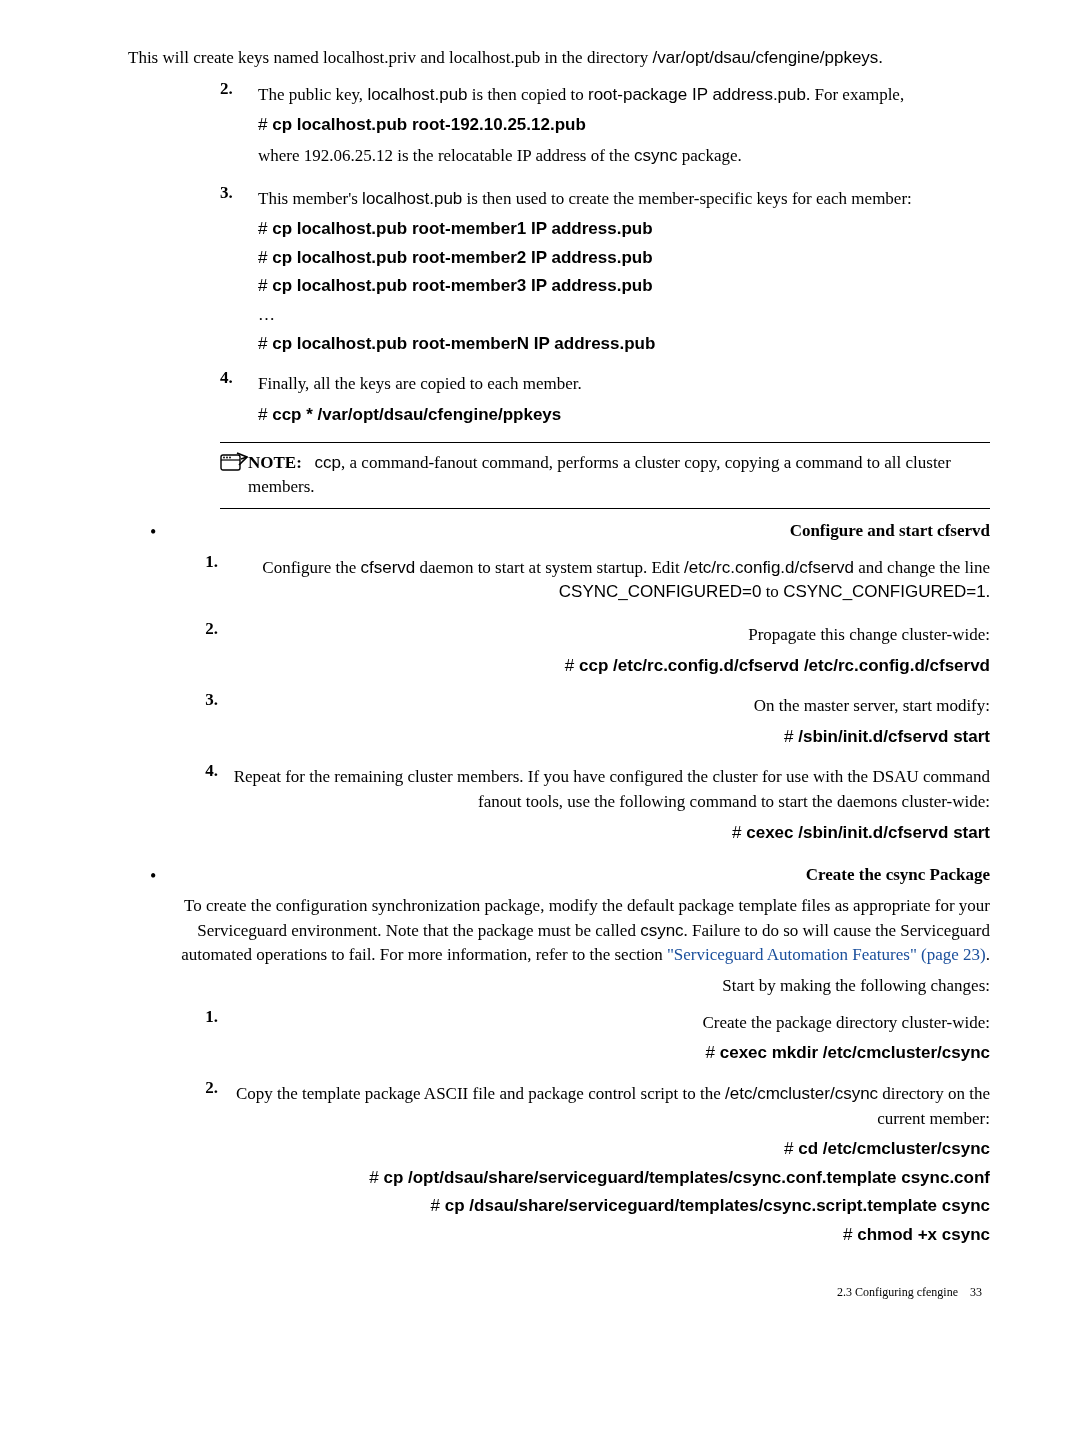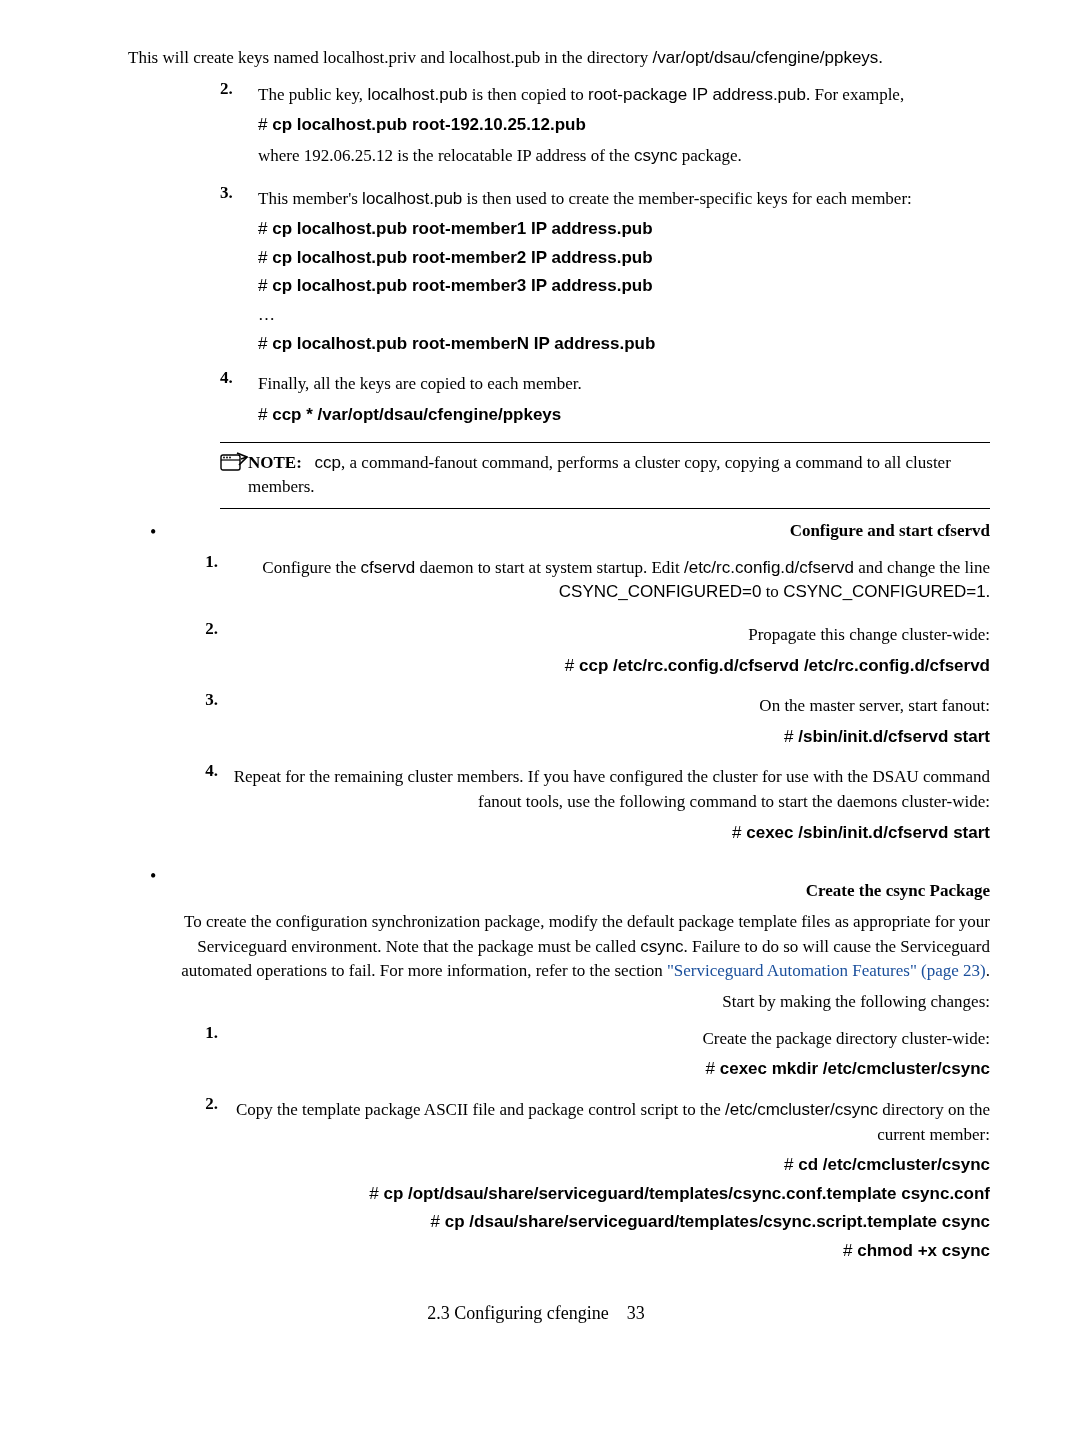--- a/index.html
+++ b/index.html
@@ -24,21 +24,21 @@
   .step-num { width: 38px; flex-shrink: 0; font-weight: bold; }
   .step-content { flex: 1; }
   .bullet-row { display: flex; margin-top: 10px; margin-bottom: 4px; }
   .bullet-dot { width: 30px; flex-shrink: 0; font-size: 18px; }
   .bullet-content { flex: 1; text-align: right; }
   .code-line { margin-top: 4px; margin-bottom: 4px; }
   .note-box { margin-top: 10px; margin-bottom: 10px; }
   .note-rule { border: none; border-top: 1px solid #000; margin: 4px 0; }
   .note-body { display: flex; align-items: flex-start; padding: 4px 0; }
   .note-icon svg { display: block; }
-  .footer { text-align: center; font-size: 18px; margin-top: 28px; padding-right: 8px; }
+  .footer { text-align: right; font-size: 12px; margin-top: 28px; padding-right: 8px; }
   a.link { color: #1a4f9c; text-decoration: none; }
   p { margin: 6px 0; }
 </style>
 </head>
 <body>
 
 <p class="indent-step indent-step-body">
   <span>This will create keys named localhost.priv and localhost.pub in the directory </span><span class="mono">/var/opt/dsau/cfengine/ppkeys</span><span>.</span>
 </p>
 
@@ -118,39 +118,39 @@
       <div class="step-num">2.</div>
       <div class="step-content">
         <p>Propagate this change cluster-wide:</p>
         <p class="code-line mono"><span># </span><span class="bold">ccp /etc/rc.config.d/cfservd /etc/rc.config.d/cfservd</span></p>
       </div>
     </div>
 
     <div class="step-row">
       <div class="step-num">3.</div>
       <div class="step-content">
-        <p>On the master server, start fanout:</p>
+        <p>On the master server, start modify:</p>
         <p class="code-line mono"><span># </span><span class="bold">/sbin/init.d/cfservd start</span></p>
       </div>
     </div>
 
     <div class="step-row">
       <div class="step-num">4.</div>
       <div class="step-content">
         <p>Repeat for the remaining cluster members. If you have configured the cluster for use with the DSAU command fanout tools, use the following command to start the daemons cluster-wide:</p>
         <p class="code-line mono"><span># </span><span class="bold">cexec /sbin/init.d/cfservd start</span></p>
       </div>
     </div>
   </div>
 </div>
 
 <div class="bullet-row indent-bullet">
   <div class="bullet-dot">•</div>
   <div class="bullet-content">
-    <p class="bold" style="margin-top:16px">Create the csync Package</p>
+    <p class="bold" style="margin-top:0">Create the csync Package</p>
 
     <p>
       <span>To create the configuration  synchronization package, modify the default package template files as appropriate for your Serviceguard environment. Note that the package must be called </span><span class="mono">csync</span><span>. Failure to do so will cause the Serviceguard automated operations to fail. For more information, refer to the section </span><a class="link">"Serviceguard Automation Features" (page 23)</a><span>.</span>
     </p>
 
     <p>Start by making the following changes:</p>
 
     <div class="step-row">
       <div class="step-num">1.</div>
       <div class="step-content">

